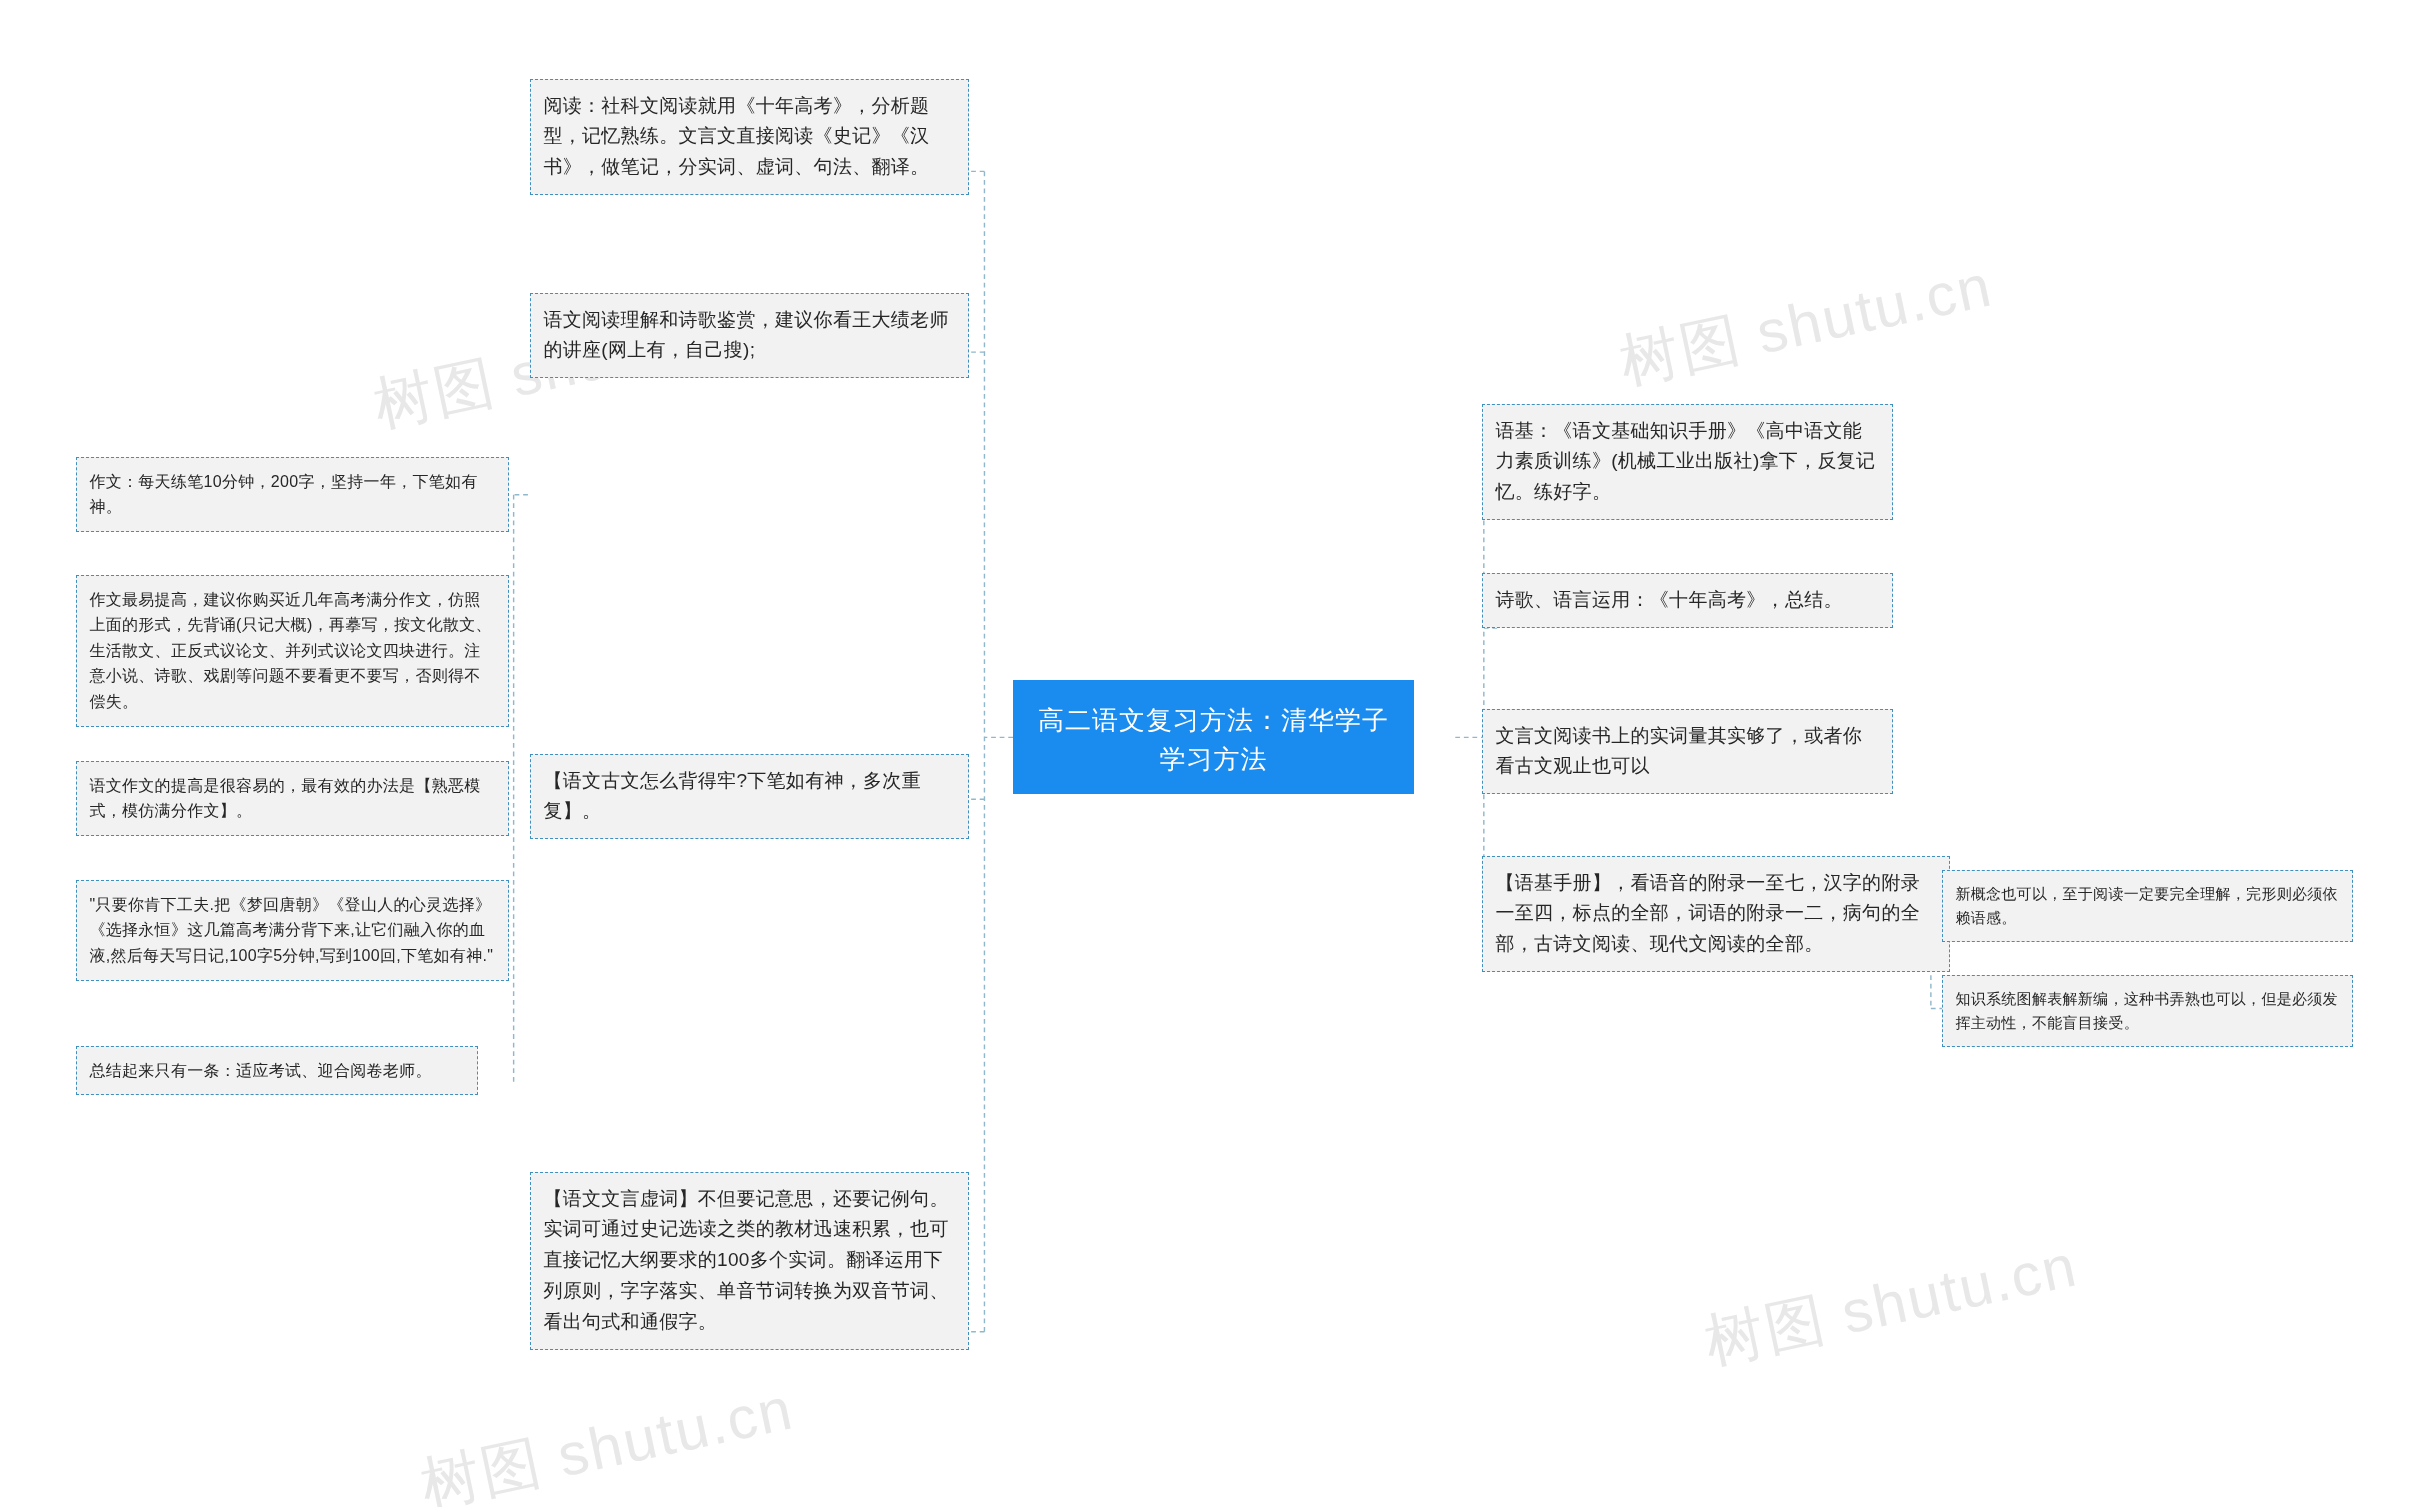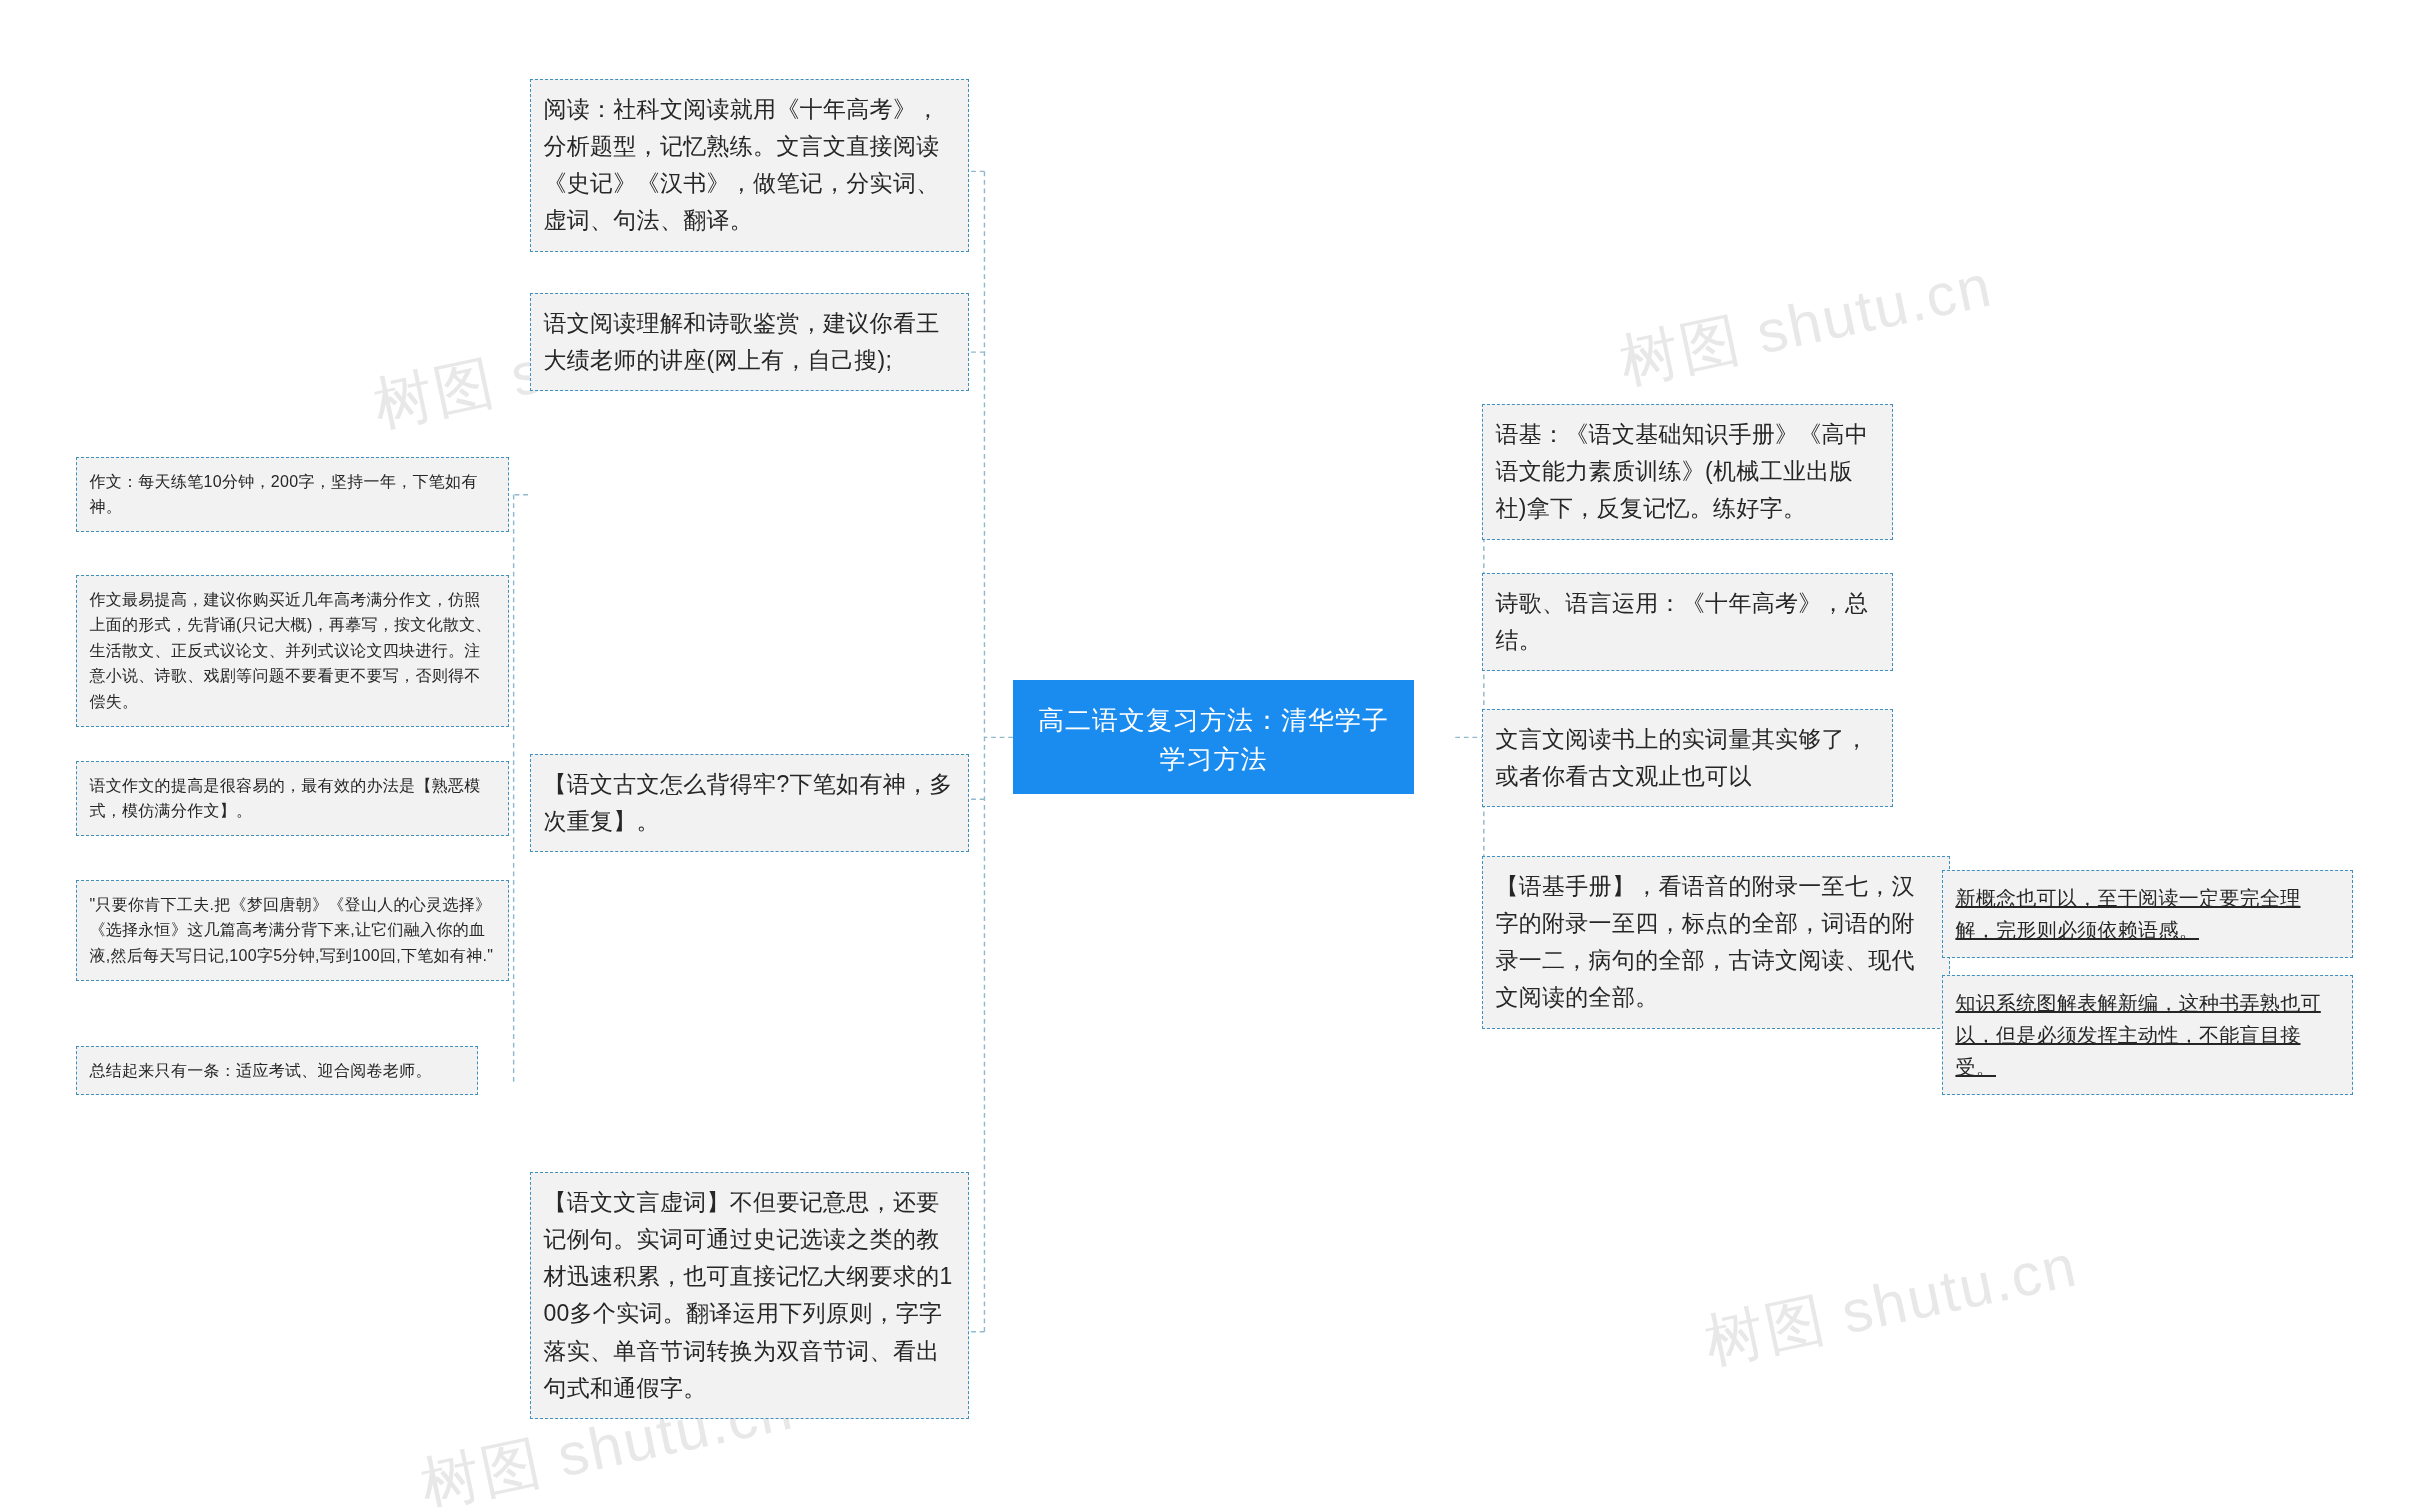--- a/index.html
+++ b/index.html
@@ -27,35 +27,34 @@
     pointer-events: none;
     user-select: none;
     font-family: "Liberation Sans", sans-serif;
   }
   .node {
     position: absolute;
     box-sizing: border-box;
     background: #f2f2f2;
     border: 1px dashed #3f8fbf;
     color: #262626;
-    font-size: 23px;
+    font-size: 19px;
     line-height: 1.62;
     padding: 10.5px 12.4px 11.4px 12.4px;
     letter-spacing: 0.3px;
     white-space: pre-wrap;
     word-break: break-all;
   }
   .node.small {
     font-size: 16px;
     line-height: 1.6;
   }
   .node.tiny {
-    font-size: 20px;
+    font-size: 15px;
     line-height: 1.6;
-    text-decoration: underline;
   }
   .center {
     position: absolute;
     box-sizing: border-box;
     background: #1a8cf0;
     color: #ffffff;
     font-size: 26px;
     line-height: 1.5;
     text-align: center;
     padding: 21px 17px;

